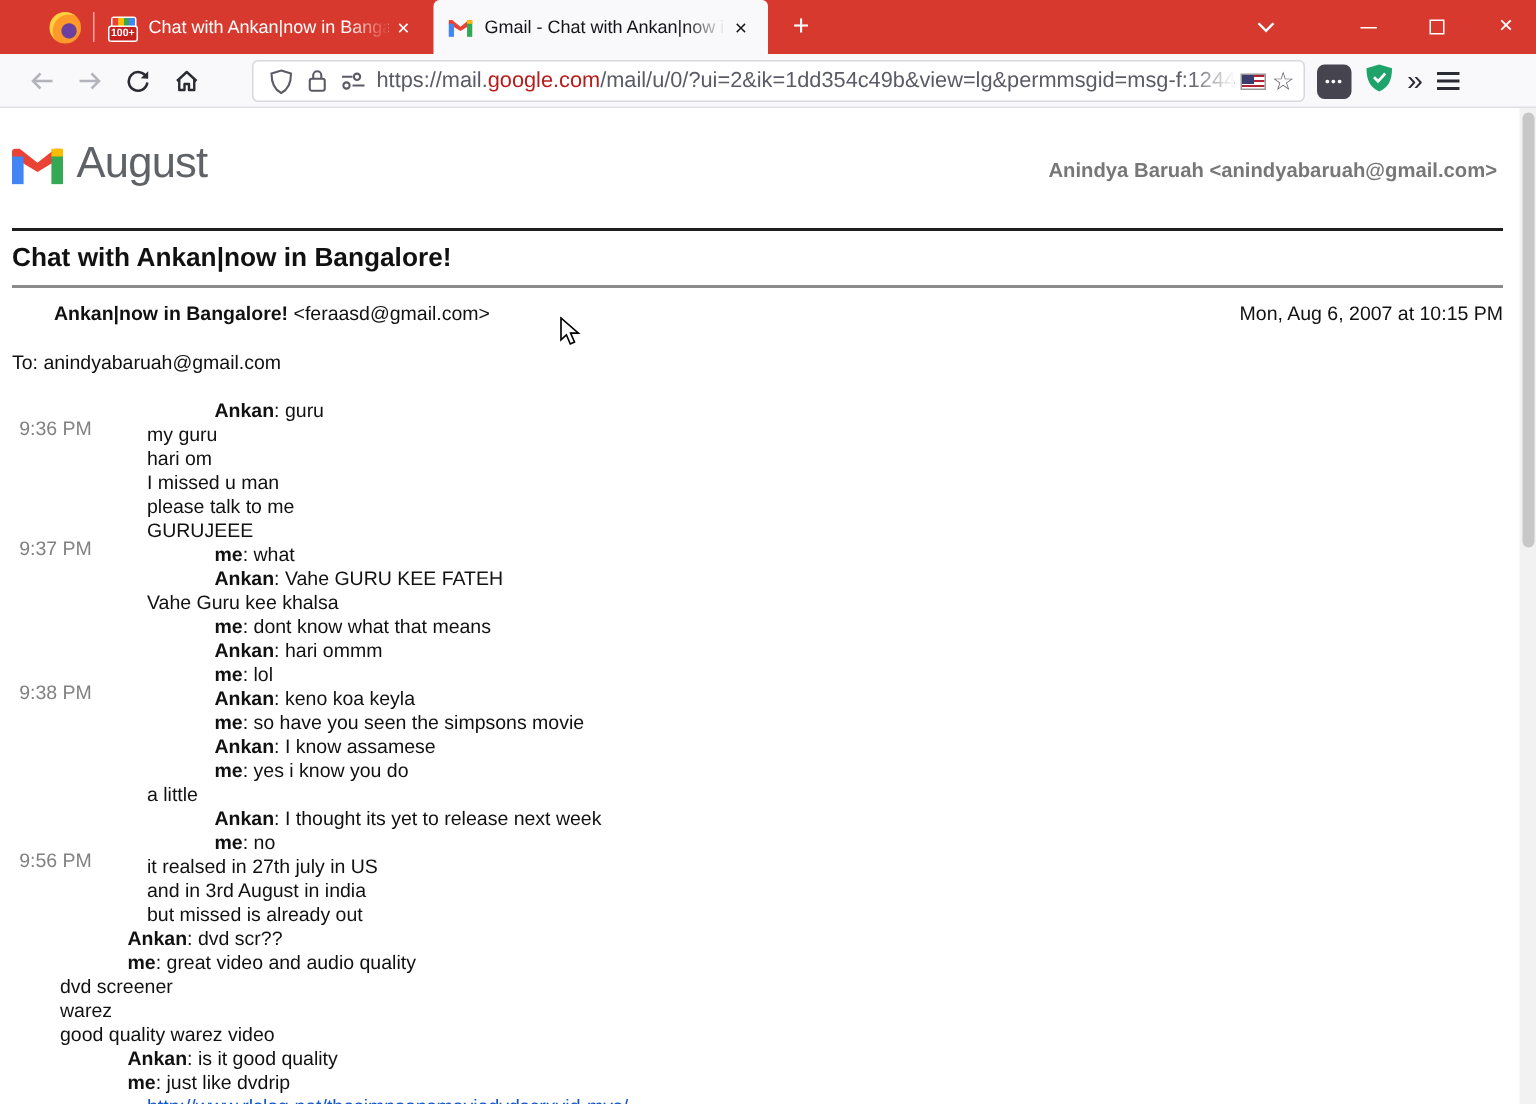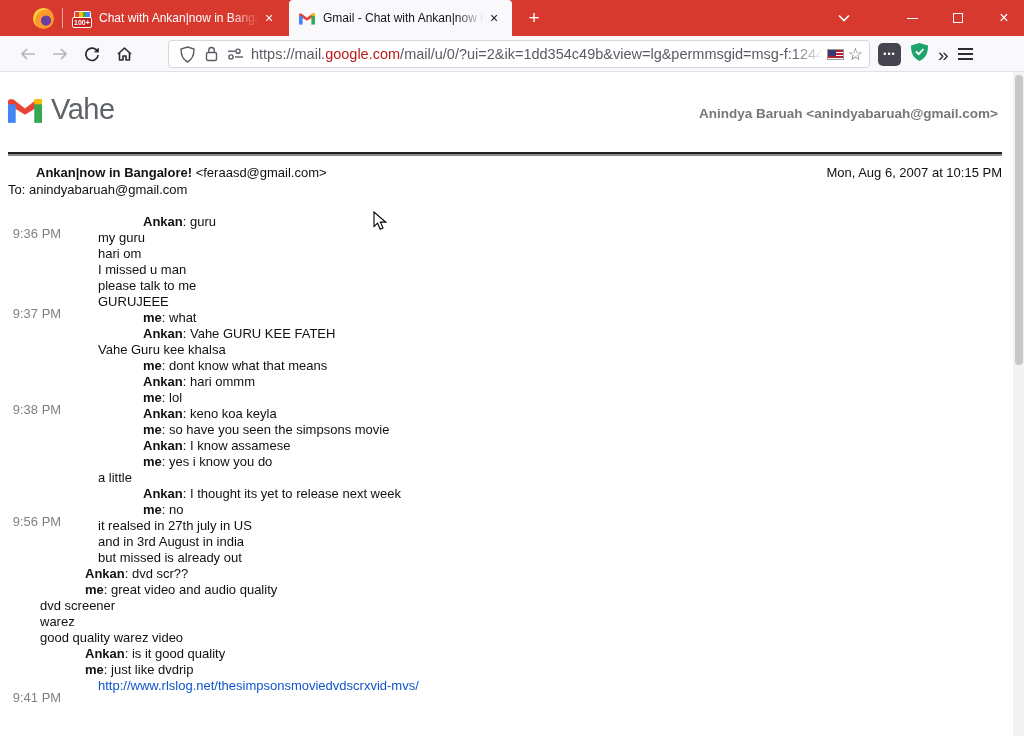--- a/index.html
+++ b/index.html
@@ -64,21 +64,21 @@
 
   .gheader { display:flex; justify-content:space-between; align-items:flex-start; padding-top:21px; height:80px; }
   .glogo { display:flex; align-items:center; gap:9px; }
   .gword { font-size:29px; color:#5f6368; letter-spacing:-0.5px; }
   .account { margin-top:13px; padding-right:26px; font-weight:bold; color:#777; font-size:13.5px; }
 
   .rule1 { border:none; border-top:2px solid #1f1f1f; margin-right:22px; }
   .mail-title { font-size:17.5px; font-weight:bold; color:#111; margin:7px 0 8px; }
   .rule2 { border:none; border-top:2px solid #8b8b8b; margin-right:22px; }
   .from-row { display:flex; justify-content:space-between; margin-top:9px; padding-right:22px;margin-left:28px; }
-  .to-row { margin-top:2px; }
+  .to-row { margin-top:18px; }
 
   .chat-log { margin-top:17px; }
   .chat-row { display:flex; line-height:16px; }
   .chat-ts { flex:0 0 58px; text-align:center; color:#828282;margin-top:12px; }
   .chat-msgs { margin-left:32px; }
   .chat-line b { font-weight:bold;margin-left:45px; }
   .chat-link { color:#1155cc; }
 
   .cursor { position:absolute; left:373px; top:211px; z-index:50; }
 </style>
@@ -198,26 +198,27 @@
 
   <div class="content">
     <div class="gheader">
       <div class="glogo">
         <svg width="34" height="26" viewBox="0 0 33 25">
           <path fill="#ea4335" d="M0 4 Q0 2 2.2 2 L5 2 L16.5 11 L28 2 L30.8 2 Q33 2 33 4 L33 7 L16.5 17 L0 7 Z"></path>
           <rect x="25.5" y="2" width="7.5" height="5.5" fill="#fbbc04"></rect>
           <rect x="25.5" y="7" width="7.5" height="18" fill="#34a853"></rect>
           <rect x="0" y="7" width="7.5" height="18" fill="#4285f4"></rect>
         </svg>
-        <span class="gword">Vahe</span>
+        <span class="gword">August</span>
       </div>
       <div class="account">Anindya Baruah &lt;anindyabaruah@gmail.com&gt;</div>
     </div>
 
     <hr class="rule1">
+    <div class="mail-title">Chat with Ankan|now in Bangalore!</div>
     <hr class="rule2">
 
     <div class="from-row">
       <div><b>Ankan|now in Bangalore!</b><span> &lt;feraasd@gmail.com&gt;</span></div>
       <div>Mon, Aug 6, 2007 at 10:15 PM</div>
     </div>
     <div class="to-row">To: anindyabaruah@gmail.com</div>
 
     <div class="chat-log">
         <div class="chat-row">

